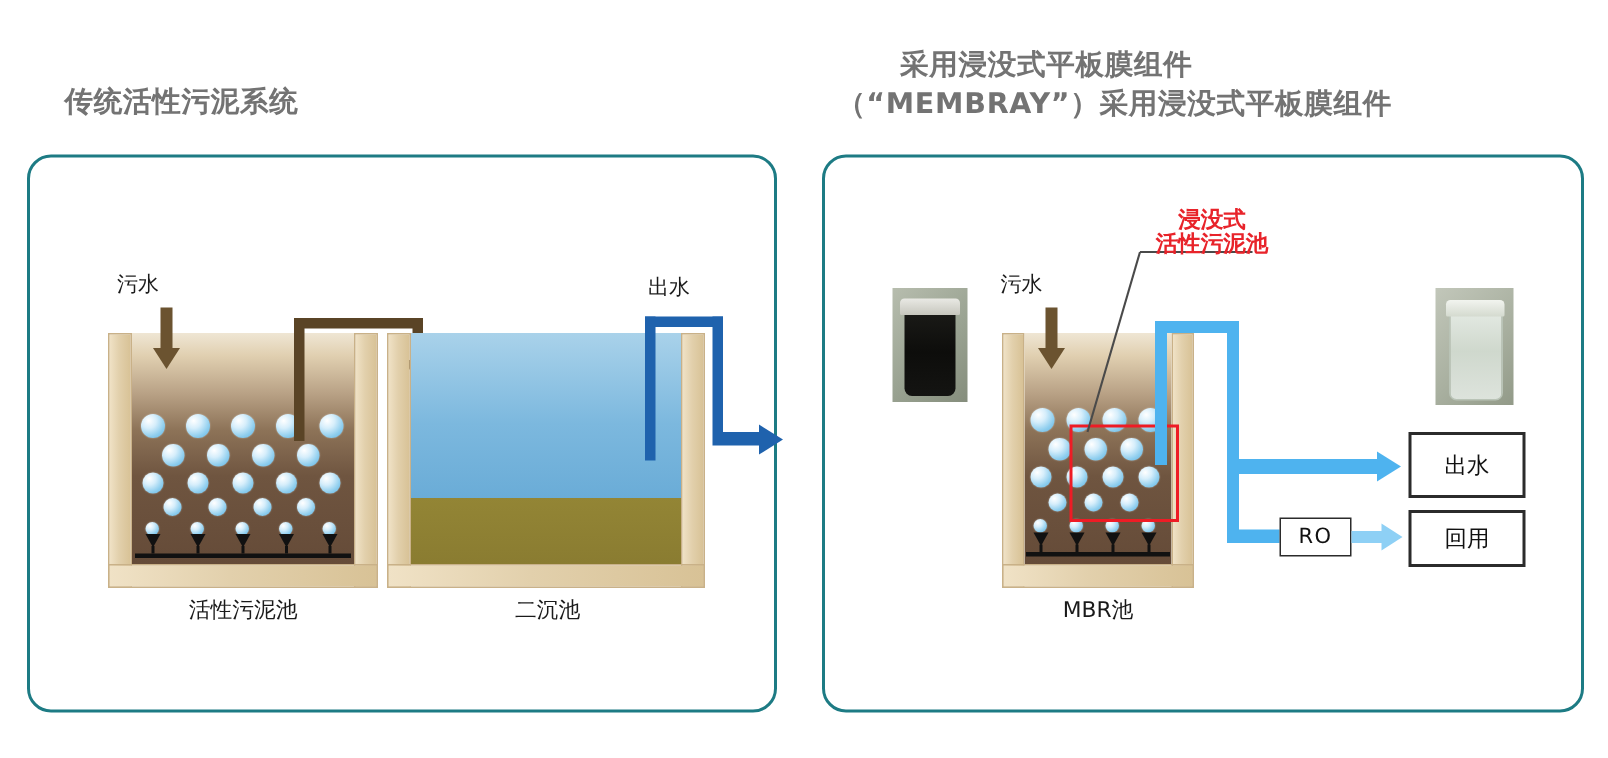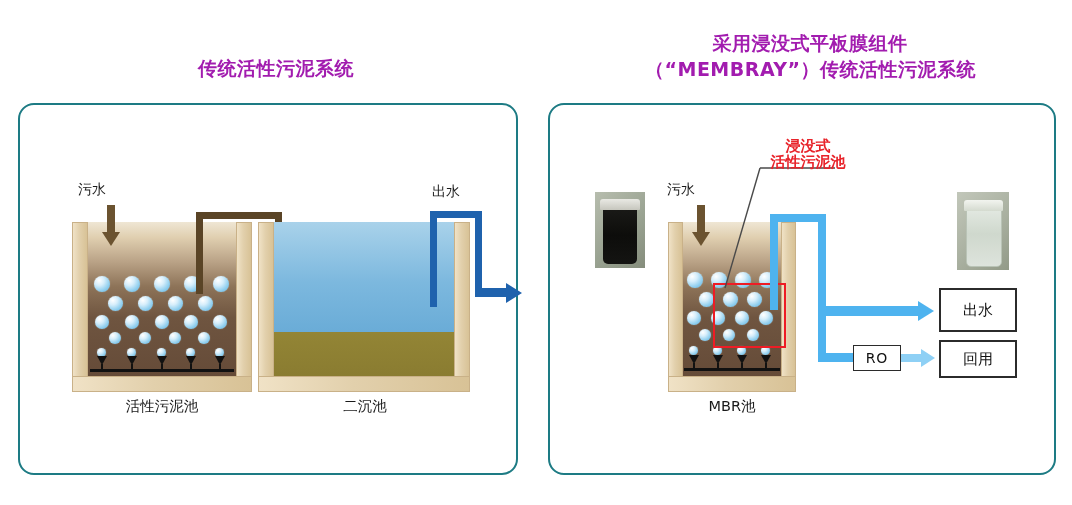--- a/index.html
+++ b/index.html
@@ -10,22 +10,22 @@
     width: 1072px; height: 505px;
     position: relative;
     overflow: hidden;
     font-family: "DejaVu Sans", "Liberation Sans", sans-serif;
   }
 
   .panel-wrap { position: absolute; }
 
   .panel-title {
     position: absolute;
-    text-align: center;
-    color: #a21caf;
+    text-align: left;
+    color: #737373;
     font-weight: bold;
     font-size: 19px;
     line-height: 26px;
     letter-spacing: 0.5px;
     white-space: pre-line;
   }
 
   .panel-box {
     position: absolute;
     border: 2px solid #1d7b84;
@@ -167,21 +167,21 @@
     border-radius: 3px 3px 1px 1px;
   }
 
   .leader { position: absolute; overflow: visible; }
 </style>
 </head>
 <body>
 
 <div class="panel-wrap">
 
-  <div class="panel-title" style="left:76px; top:55px; width:400px;">传统活性污泥系统</div>
+  <div class="panel-title" style="left:43px; top:55px; width:400px;">传统活性污泥系统</div>
 
   <div class="panel-box" style="left:18px; top:103px; width:500px; height:372px;"></div>
 
   <div class="tank" style="left:72px; top:222px; width:180px; height:170px;">
 
     <div class="tank-wall" style="left:0; top:0; width:16px; height:170px;"></div>
     <div class="tank-wall" style="left:164px; top:0; width:16px; height:170px;"></div>
     <div class="tank-wall" style="left:0; top:154px; width:180px; height:16px;"></div>
 
     <div class="tank-inner" style="left:16px; top:0; width:148px; height:154px;">
@@ -257,21 +257,21 @@
   <div class="arrow-right" style="left:506px; top:283px; border-left:16px solid #1f62ad;"></div>
   <div class="label-txt" style="left:432px; top:183px;">出水</div>
 
   <div class="tank-caption" style="left:92px; top:397px; width:140px;">活性污泥池</div>
   <div class="tank-caption" style="left:300px; top:397px; width:130px;">二沉池</div>
 </div>
 
 <div class="panel-wrap">
 
   <div class="panel-title" style="left:600px; top:30px; width:420px;">采用浸没式平板膜组件</div>
-  <div class="panel-title" style="left:558px; top:56px; width:505px;">（“MEMBRAY”）传统活性污泥系统</div>
+  <div class="panel-title" style="left:558px; top:56px; width:505px;">（“MEMBRAY”）采用浸没式平板膜组件</div>
 
   <div class="panel-box" style="left:548px; top:103px; width:508px; height:372px;"></div>
 
   <div class="photo" style="left:595px; top:192px; width:50px; height:76px;
               background:linear-gradient(135deg,#b7bdae 0%,#9aa392 55%,#858d7c 100%);">
     <div class="jar" style="left:8px; top:14px; width:34px; height:58px;
                 background:linear-gradient(to bottom,#1b1b18 0%,#0d0d0b 50%,#141412 100%);"></div>
     <div class="jar-lid" style="left:5px; top:7px; width:40px; height:11px;
                 background:linear-gradient(to bottom,#e9e9e4 0%,#c6c6bd 100%);"></div>
   </div>

